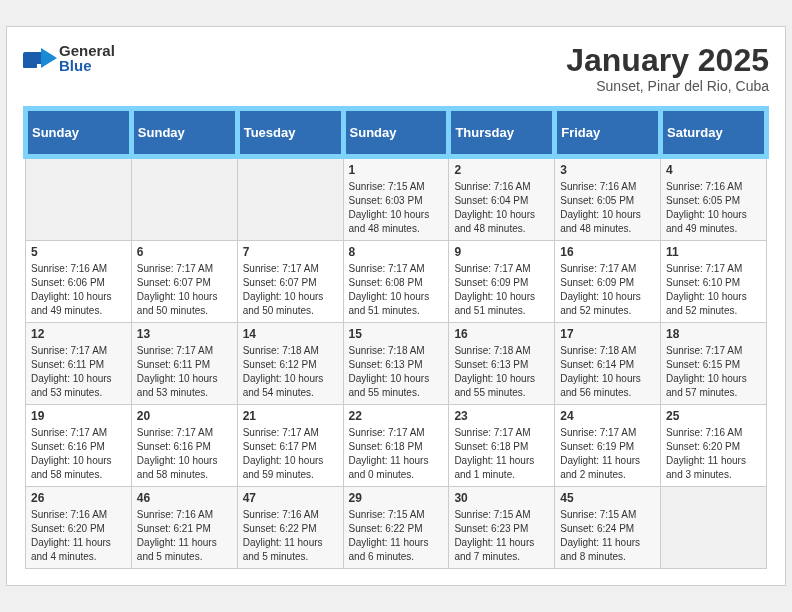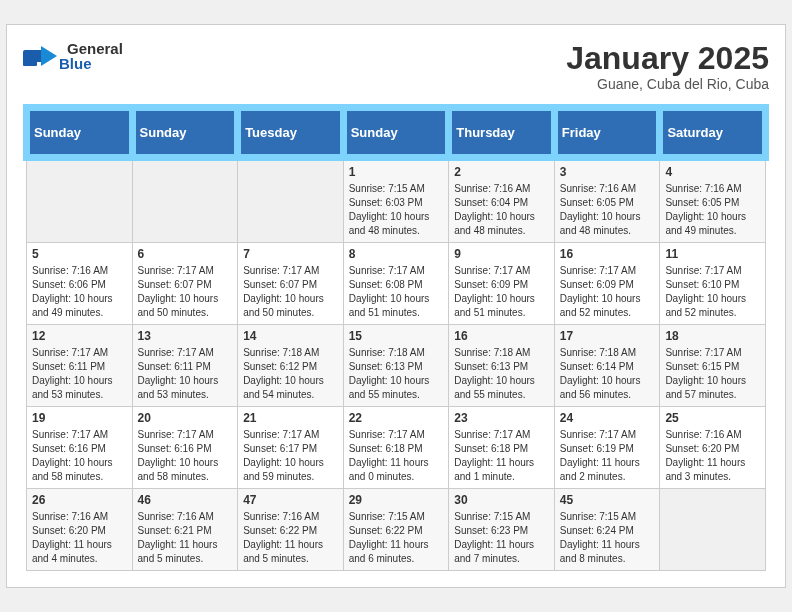--- a/index.html
+++ b/index.html
@@ -50,21 +50,21 @@
     }
     thead tr {
       background-color: #2f6eb5;
       color: white;
     }
     thead th {
       padding: 14px 4px;
       font-size: 13px;
       font-weight: bold;
       text-align: left;
-      border: 7px solid #7dd3fc;
+      border: 5px solid #7dd3fc;
     }
     tbody tr {
       vertical-align: top;
     }
     tbody td {
       border: 1px solid #ccc;
       padding: 4px 5px;
       font-size: 10.5px;
       color: #333;
       min-height: 80px;
@@ -99,28 +99,28 @@
     <div class="logo">
       <div style="display:flex;align-items:center;">
         <span style="display:inline-block;width:34px;height:28px;position:relative;">
           <svg viewBox="0 0 34 28" width="34" height="28">
             <rect x="0" y="8" width="20" height="12" rx="2" fill="#1a5dad"></rect>
             <polygon points="18,4 34,14 18,24" fill="#1a8ad4"></polygon>
             <rect x="0" y="18" width="14" height="6" rx="1" fill="#1a5dad"></rect>
           </svg>
         </span>
         <div style="display:flex;flex-direction:column;margin-left:2px;">
-          <span style="font-size:15px;font-weight:bold;color:#333;line-height:1;margin-left:8px;">General</span>
+          <span style="font-size:15px;font-weight:bold;color:#333;line-height:1;">General</span>
           <span style="font-size:15px;font-weight:bold;color:#1a5dad;line-height:1;">Blue</span>
         </div>
       </div>
     </div>
     <div class="title-section">
       <div class="calendar-title">January 2025</div>
-      <div class="calendar-subtitle">Guane, Cuba del Rio, Cuba</div>
+      <div class="calendar-subtitle">Sunset, Pinar del Rio, Cuba</div>
     </div>
   </div>
 
   <table>
     <thead>
       <tr>
       <th>Sunday</th>
           <th>Sunday</th>
           <th>Tuesday</th>
           <th>Sunday</th>

